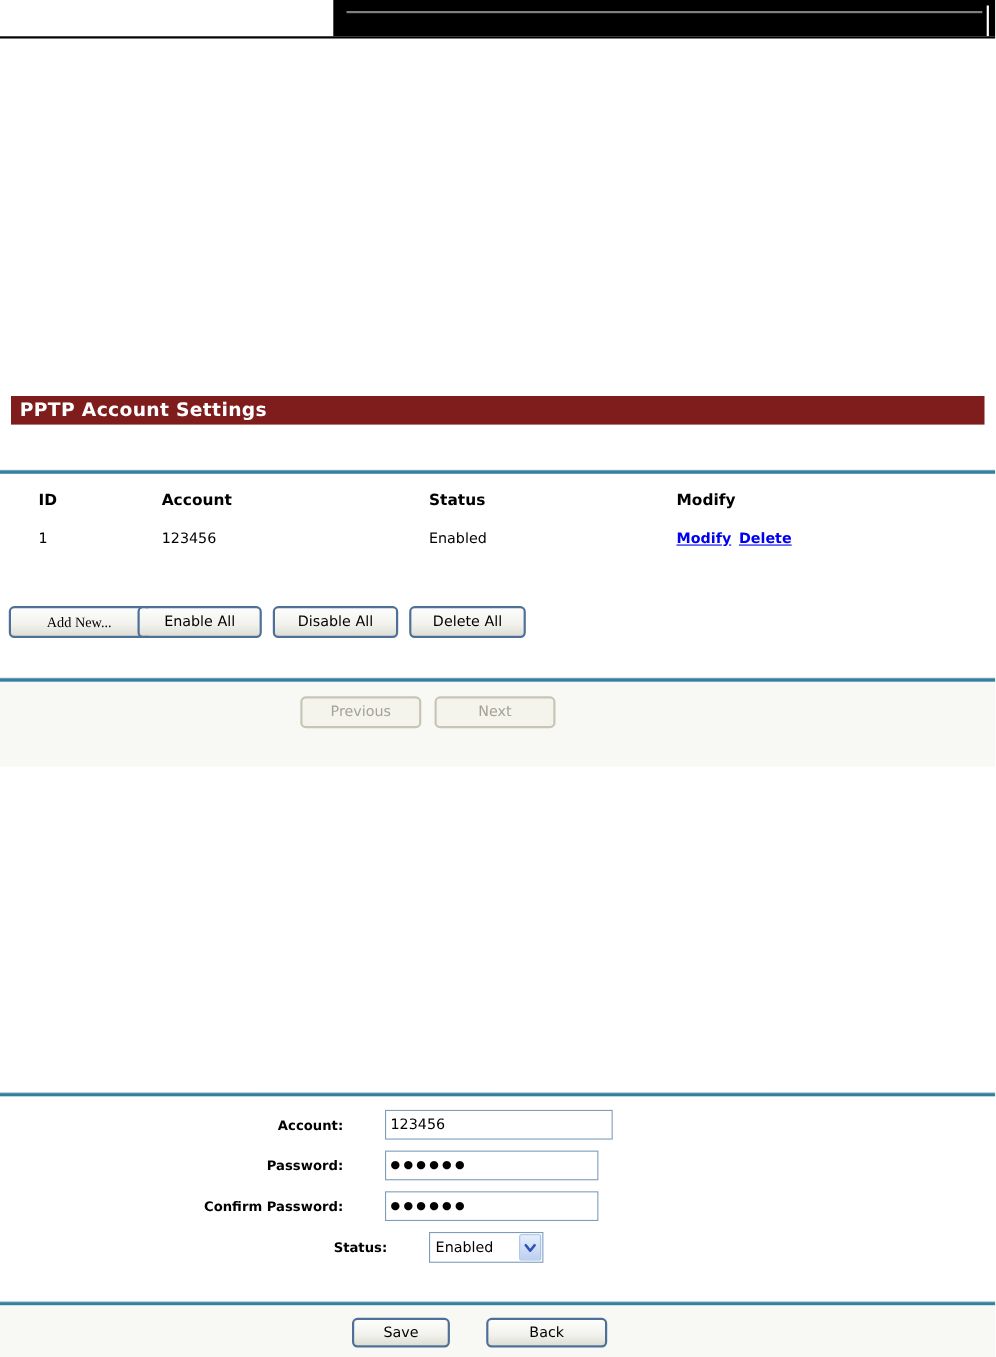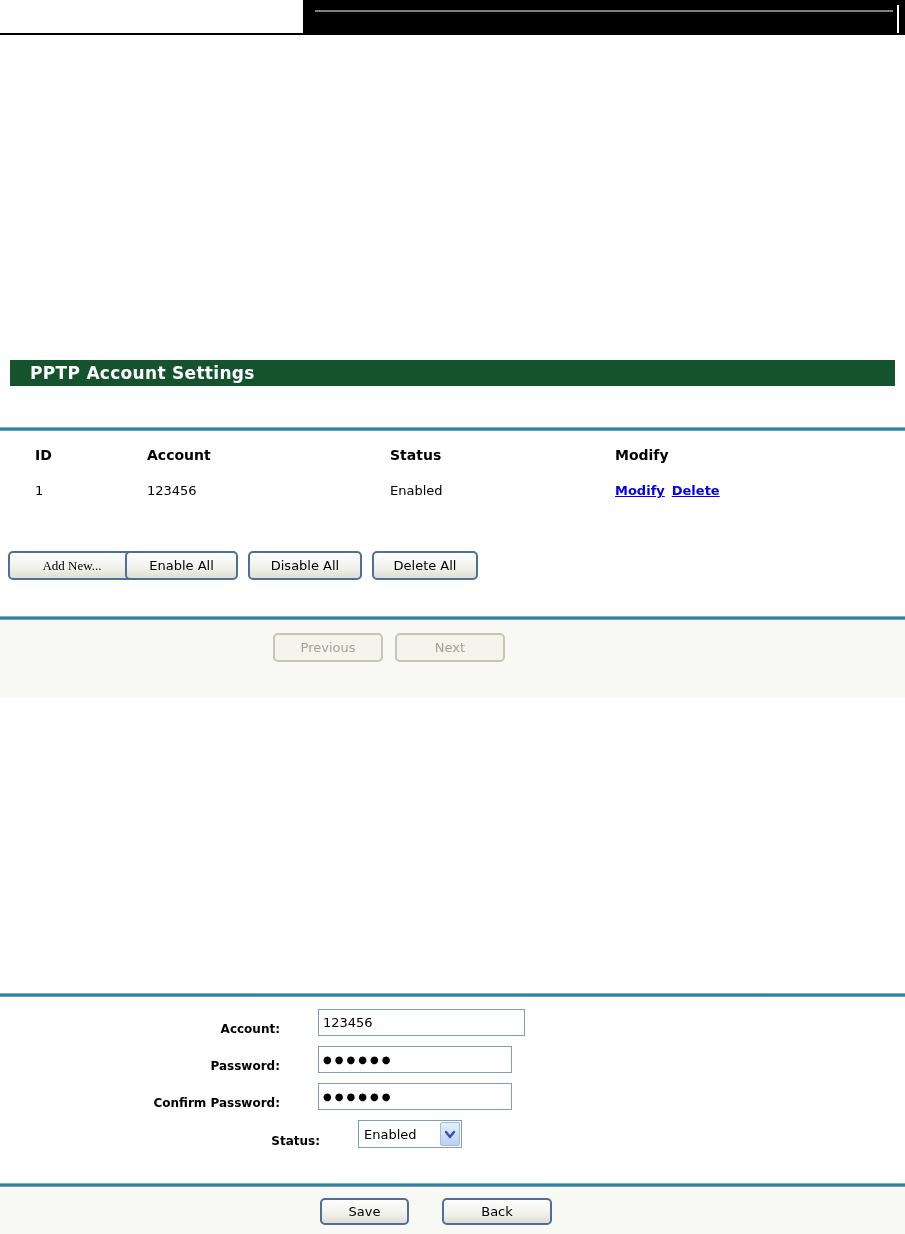--- a/index.html
+++ b/index.html
@@ -9,23 +9,23 @@
   }
 
   
   .top-black { position:absolute; left:303px; top:0; width:602px; height:33px; background:#000; }
   .top-gray-line { position:absolute; left:12px; top:10px; width:578px; height:2px; background:#7f7f7f; }
   .top-white-tick { position:absolute; left:594px; top:5px; width:2px; height:28px; background:#fff; }
   .top-rule { position:absolute; left:0; top:33px; width:905px; height:2px; background:#000; }
 
   
   .bar {
-    position:absolute; left:10px; width:885px; height:26px; background:#14532d;
+    position:absolute; left:10px; width:885px; height:26px; background:#7f1d1d;
     color:#fff; font-size:17px; font-weight:bold; letter-spacing:.3px;
-    display:flex; align-items:center; padding-left:20px; box-sizing:border-box;
+    display:flex; align-items:center; padding-left:8px; box-sizing:border-box;
   }
   #bar-pptp { top:360px; }
   #bar-add  { top:931px; }
 
   
   .tealline {
     position:absolute; left:0; width:905px; height:4px;
     background:linear-gradient(to bottom,#a9cedc 0%,#35809e 35%,#35809e 80%,#c2dbe5 100%);
   }
 
@@ -57,21 +57,21 @@
   #btn-add-new    { left:8px;   top:551px; width:128px;font-family:Liberation Serif, serif; }
   #btn-enable-all { left:125px; top:551px; width:113px; }
   #btn-disable-all{ left:248px; top:551px; width:114px; }
   #btn-delete-all { left:372px; top:551px; width:106px; }
   #btn-previous   { left:273px; top:633px; width:110px; }
   #btn-next       { left:395px; top:633px; width:110px;text-align:center; }
   #btn-save       { left:320px; top:1198px; width:89px; height:27px; }
   #btn-back       { left:442px; top:1198px; width:110px; height:27px; }
 
   
-  .form-row { position:absolute; left:0; width:560px; display:flex; align-items:flex-end; }
+  .form-row { position:absolute; left:0; width:560px; display:flex; align-items:center;padding-left:32px; }
   .form-label { width:280px; text-align:right; font-size:12px; font-weight:bold; color:#000; }
   .form-ctl { margin-left:38px; }
   .xp-input {
     border:1px solid #7f9db9; background:#fff; height:27px; box-sizing:border-box;
     padding:0 4px; font-family:inherit; font-size:13px; color:#000;
   }
   .xp-input.pw { font-size:10px; letter-spacing:3px; font-weight:bold; }
   #row-account  { top:1009px; height:27px; }
   #row-password { top:1046px; height:27px; }
   #row-confirm  { top:1083px; height:27px; }

